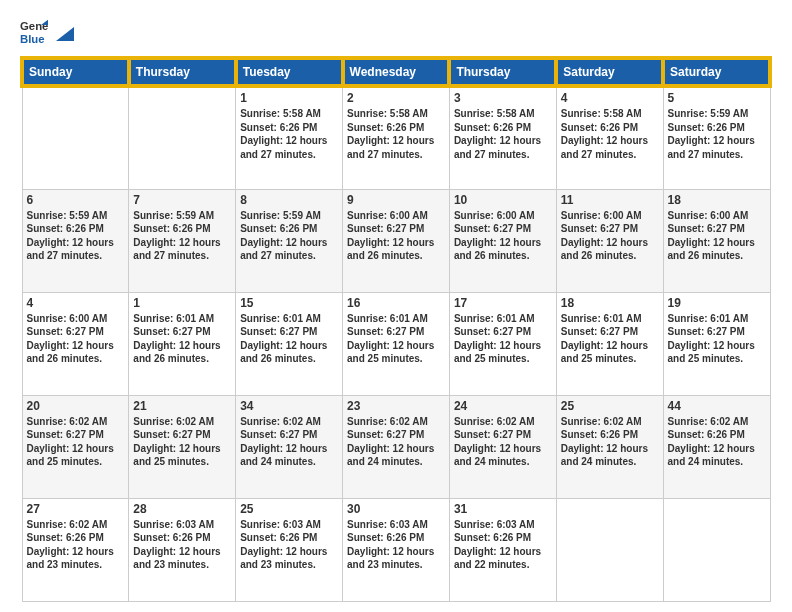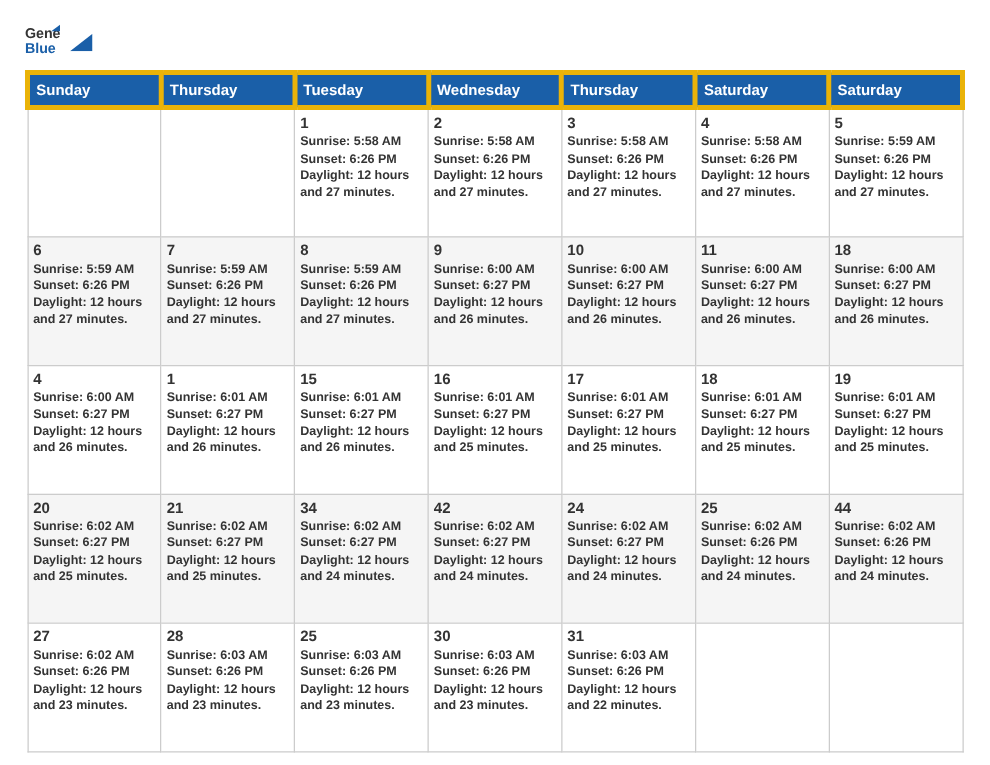--- a/index.html
+++ b/index.html
@@ -264,21 +264,21 @@
 Sunset: 6:27 PM
 Daylight: 12 hours and 25 minutes.</div>
           </td>
           <td>
             <span class="day-num">34</span>
             <div class="day-info">Sunrise: 6:02 AM
 Sunset: 6:27 PM
 Daylight: 12 hours and 24 minutes.</div>
           </td>
           <td>
-            <span class="day-num">42</span>
+            <span class="day-num">23</span>
             <div class="day-info">Sunrise: 6:02 AM
 Sunset: 6:27 PM
 Daylight: 12 hours and 24 minutes.</div>
           </td>
           <td>
             <span class="day-num">24</span>
             <div class="day-info">Sunrise: 6:02 AM
 Sunset: 6:27 PM
 Daylight: 12 hours and 24 minutes.</div>
           </td>

